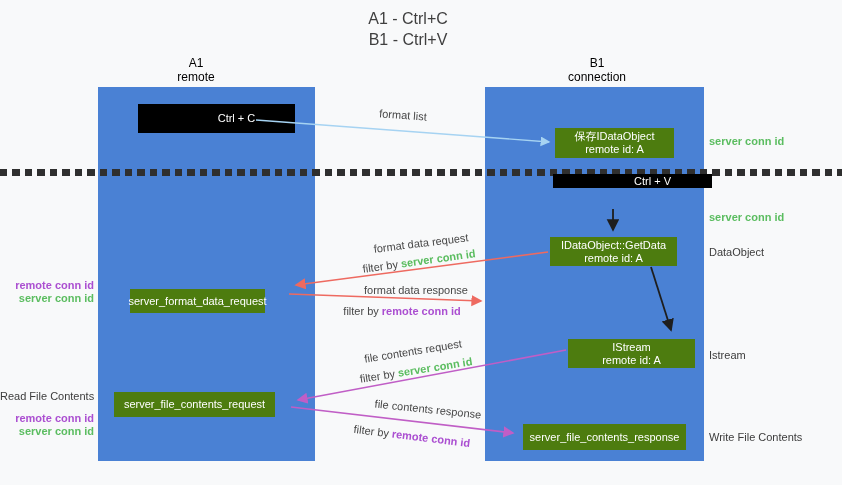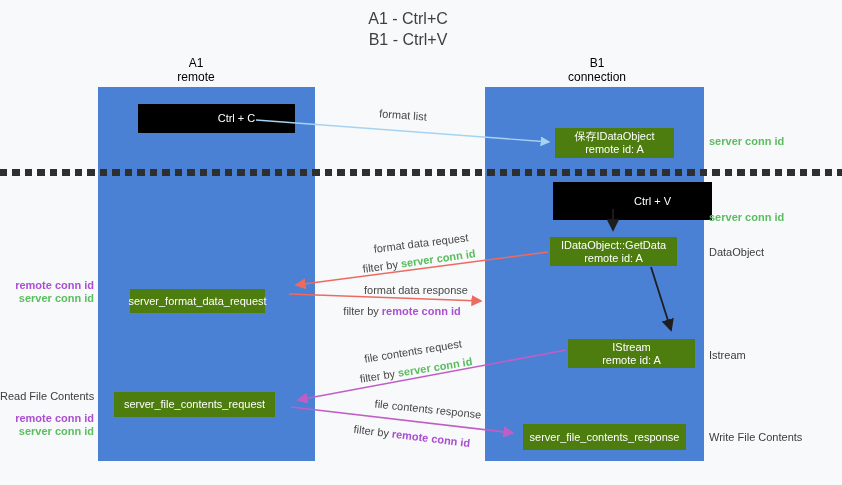--- a/index.html
+++ b/index.html
@@ -68,21 +68,21 @@
 
   <div class="node node-green" style="left:138px;top:104px;width:117px;height:29px;">
     <div>Ctrl + C</div>
   </div>
 
   <div class="node node-orange" style="left:555px;top:128px;width:119px;height:30px;">
     <div>保存IDataObject</div>
     <div>remote id: A</div>
   </div>
 
-  <div class="node node-green" style="left:553px;top:182px;width:119px;height:38px;">
+  <div class="node node-green" style="left:553px;top:174px;width:119px;height:14px;">
     <div>Ctrl + V</div>
   </div>
 
   <div class="node node-orange" style="left:550px;top:237px;width:127px;height:29px;">
     <div>IDataObject::GetData</div>
     <div>remote id: A</div>
   </div>
 
   <div class="node node-orange" style="left:130px;top:289px;width:135px;height:24px;">
     <div>server_format_data_request</div>

